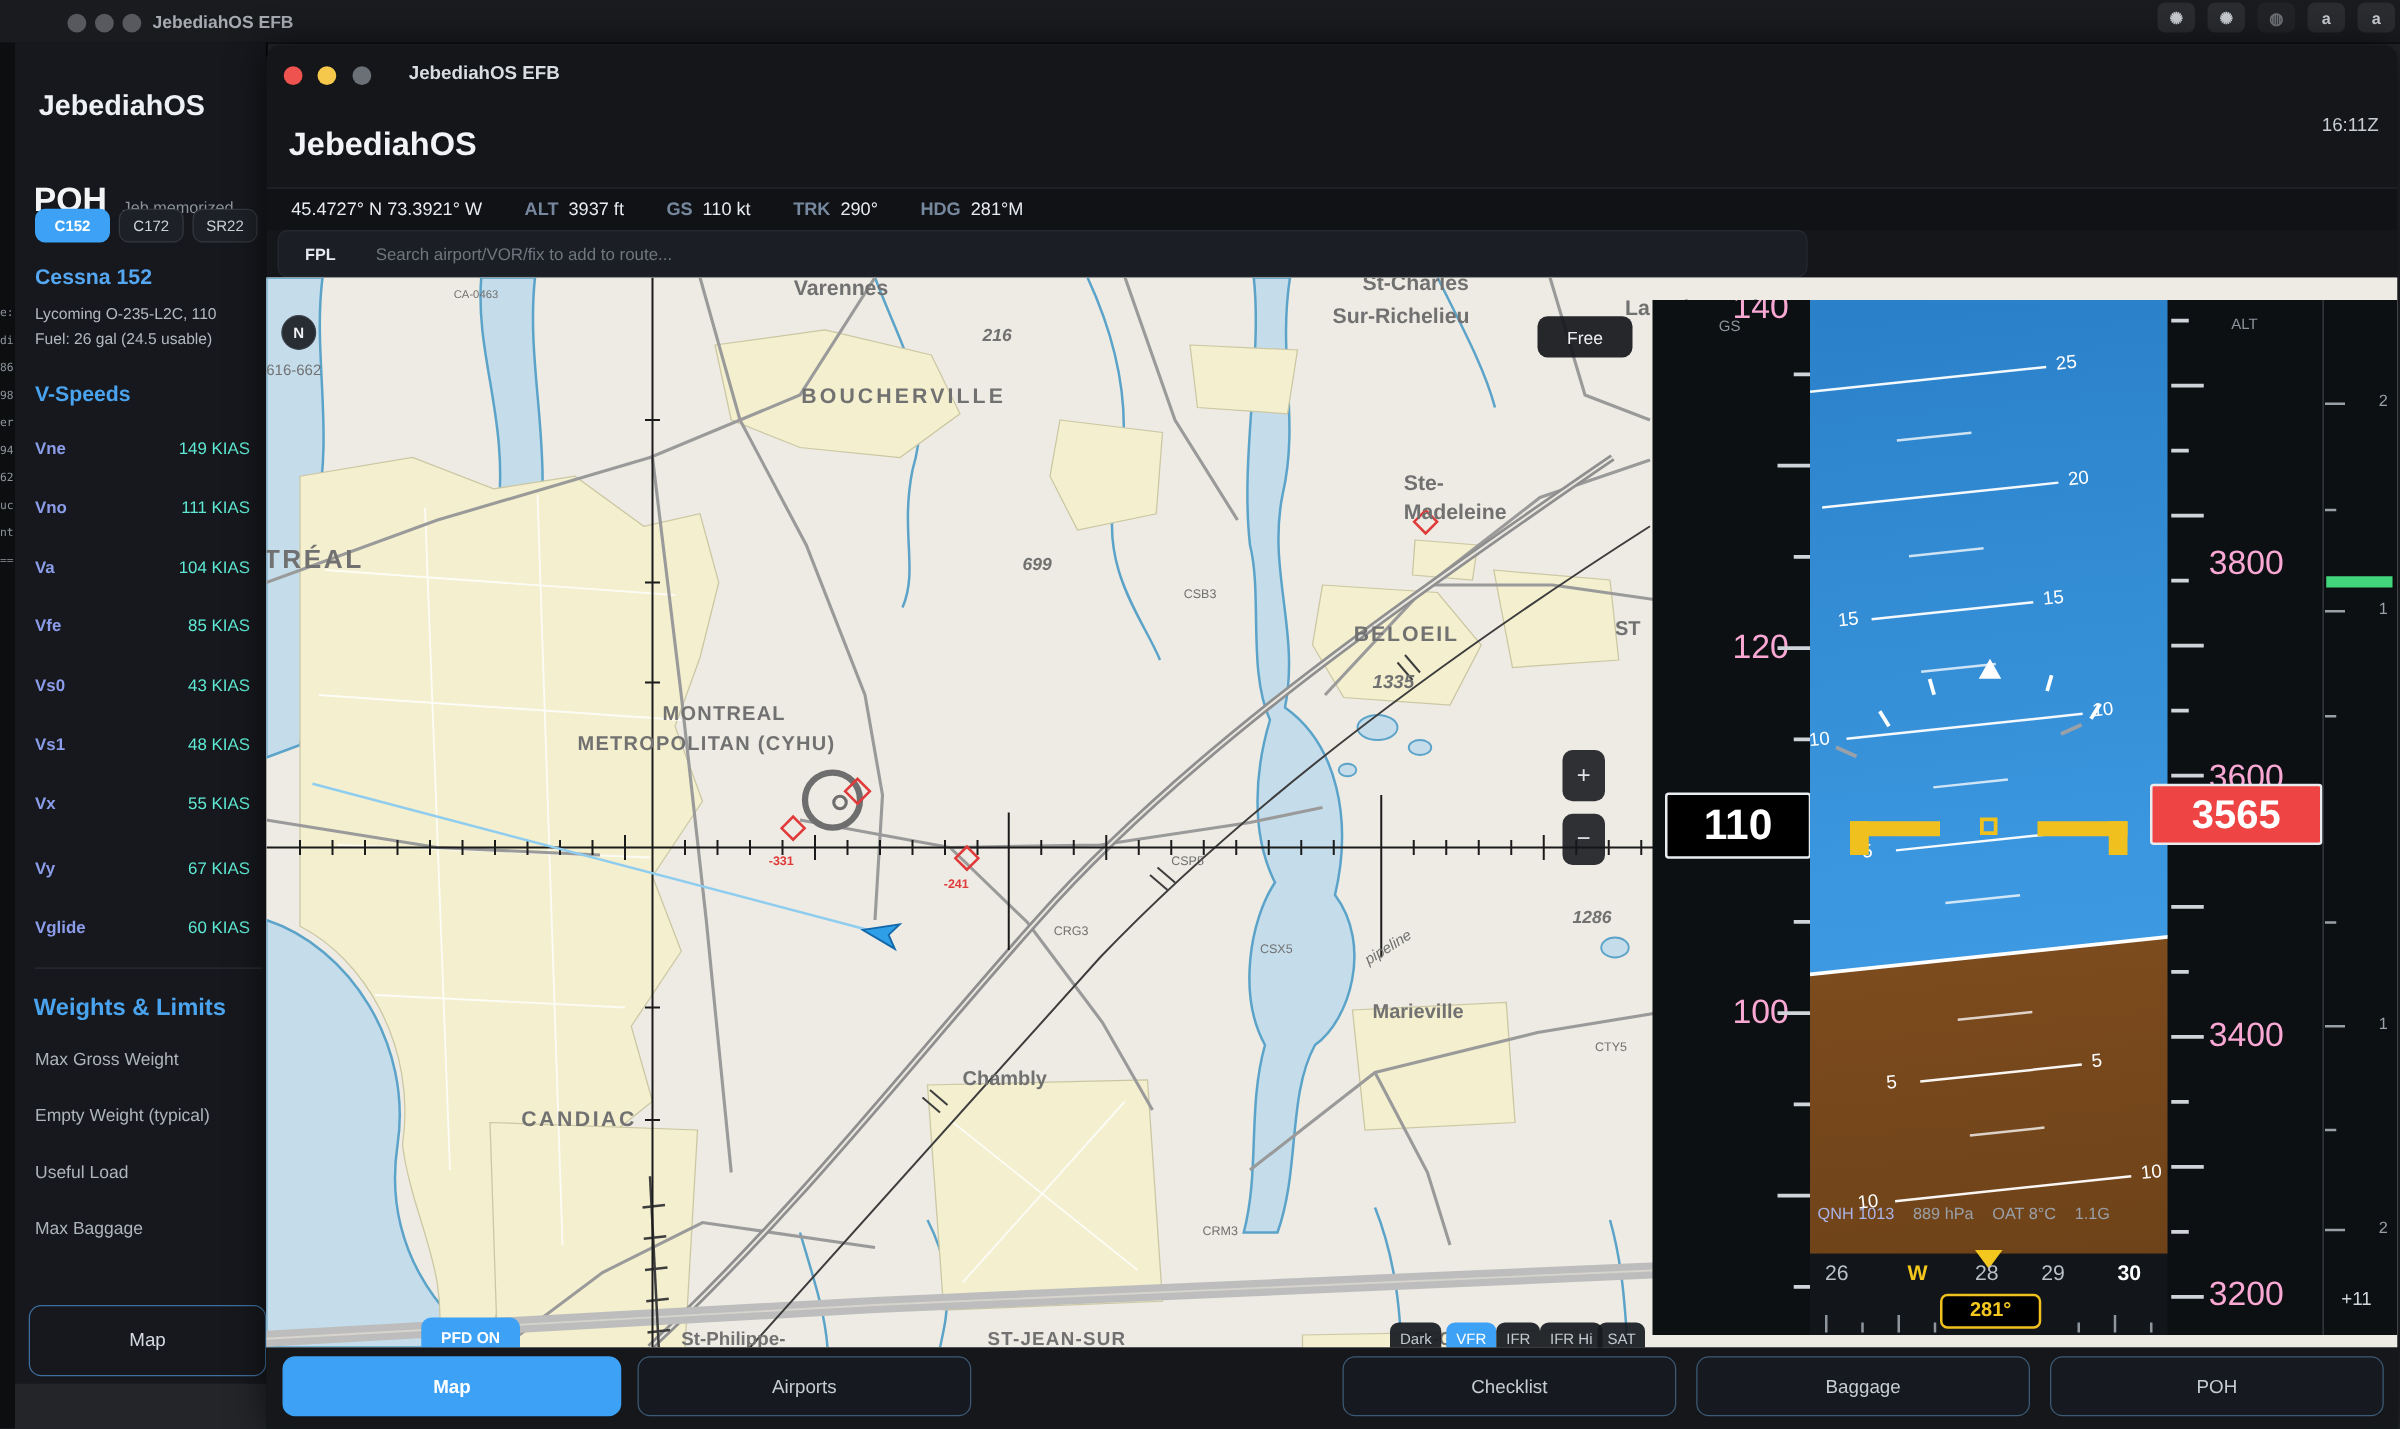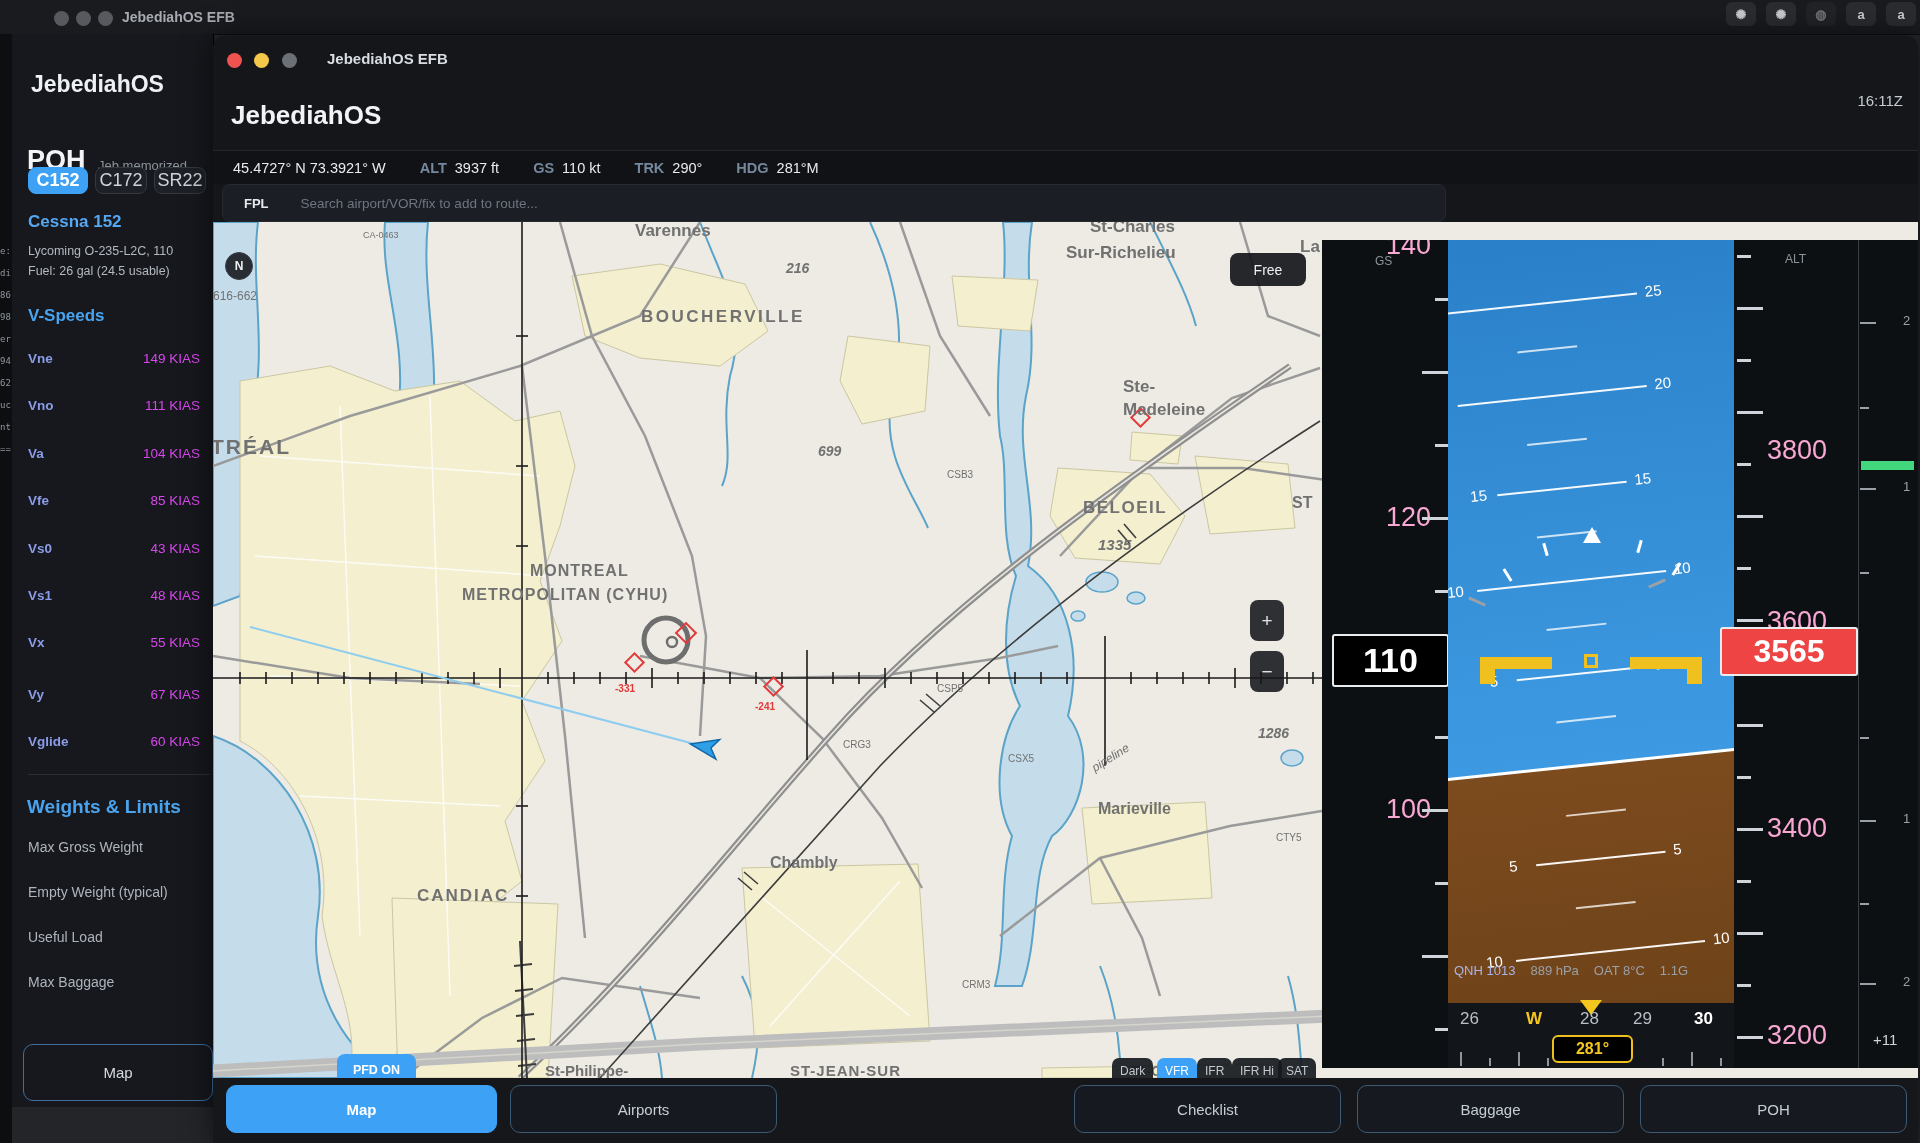--- a/index.html
+++ b/index.html
@@ -13,28 +13,28 @@
   #bg-lights{left:54px;top:11px;}
   #bg-lights .tl{background:#57595e;margin-right:7px;}
   #bg-title{left:122px;top:9px;color:#a7abb1;font-size:14px;font-weight:bold;}
   #browser-icons{right:4px;top:2px;display:flex;gap:10px;}
   .bicon{width:30px;height:24px;border-radius:6px;background:#2a2c30;color:#c9ccd1;display:flex;align-items:center;justify-content:center;font-size:13px;font-weight:bold;}
   
   #sidebar{left:12px;top:34px;width:201px;height:1073px;background:#16181d;border-right:1px solid #000;color:#dfe3e8;overflow:hidden;}
   #sb-title{left:19px;top:37px;font-size:23px;font-weight:bold;color:#eef1f4;}
   #sb-poh{left:15px;top:111px;font-size:27px;font-weight:bold;color:#f2f4f6;}
   #sb-note{left:86px;top:124px;font-size:13px;color:#8d939b;white-space:nowrap;}
-  .chip{position:absolute;height:27px;border-radius:8px;font-size:18px;display:flex;align-items:center;justify-content:center;color:#cdd3da;background:#1d2026;border:1px solid #34383f;box-sizing:border-box;}
+  .chip{position:absolute;height:27px;border-radius:8px;font-size:12px;display:flex;align-items:center;justify-content:center;color:#cdd3da;background:#1d2026;border:1px solid #34383f;box-sizing:border-box;}
   .chip.active{background:#3da2f5;border-color:#3da2f5;color:#fff;font-weight:bold;}
   #sb-aircraft-name{left:16px;top:178px;font-size:17px;font-weight:bold;color:#55a7f2;}
   .sb-dim{color:#b3b9c1;font-size:12.5px;white-space:nowrap;}
   .sb-head{font-size:17px;font-weight:bold;color:#3f9bea;color:#4aa3ee;}
   .vrow{position:absolute;left:16px;width:172px;display:flex;justify-content:space-between;font-size:13.5px;}
   .vrow .vl{color:#8b9ce8;font-weight:bold;}
-  .vrow .vv{color:#d946ef;}
+  .vrow .vv{color:#5eead4;}
   .wrow{position:absolute;left:16px;font-size:14px;color:#aeb4bc;white-space:nowrap;}
   #sb-divider{left:16px;top:740px;width:182px;height:1px;background:#2a2e35;}
   #sb-map-btn{left:11px;top:1010px;width:188px;height:55px;border:1.5px solid #3f6f9e;border-radius:10px;background:transparent;color:#d6dbe1;font-size:15px;display:flex;align-items:center;justify-content:center;}
   
   #fgwin{left:213px;top:36px;width:1705px;height:1107px;background:#14161a;border-radius:12px 12px 0 0;overflow:hidden;box-shadow:0 0 30px rgba(0,0,0,.6);}
   #fg-lights{left:14px;top:17px;}
   #fg-title{left:114px;top:14px;color:#d9dde2;font-size:15px;font-weight:bold;}
   #fg-header-title{left:18px;top:64px;font-size:26px;font-weight:bold;color:#f1f3f5;}
   #fg-clock{right:15px;top:56px;font-size:15px;color:#c7ccd2;}
   #statusbar{left:0;top:114px;width:1705px;height:34px;background:#101216;border-top:1px solid #23262b;display:flex;align-items:center;gap:34px;padding-left:20px;box-sizing:border-box;font-size:14.5px;color:#e8ebef;}

